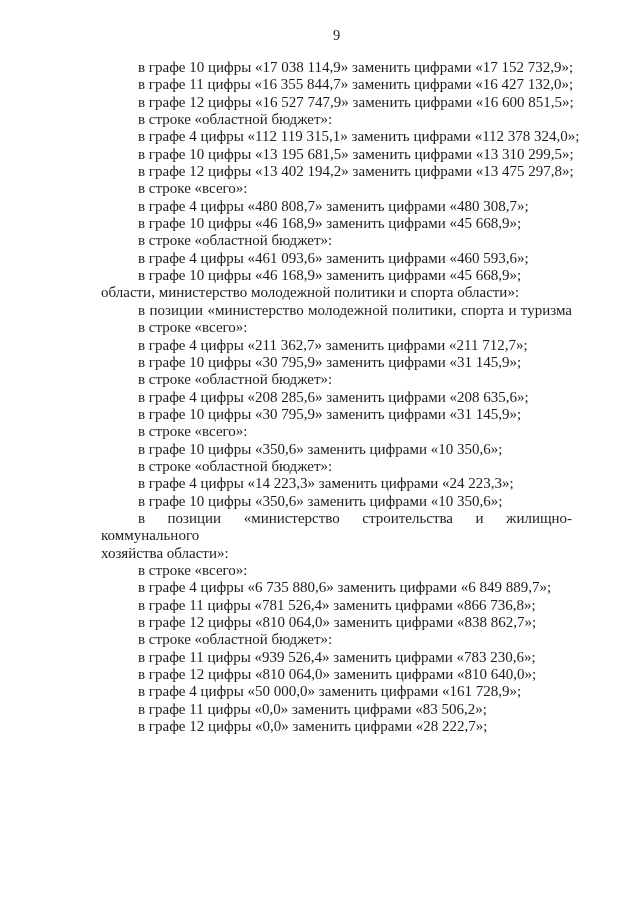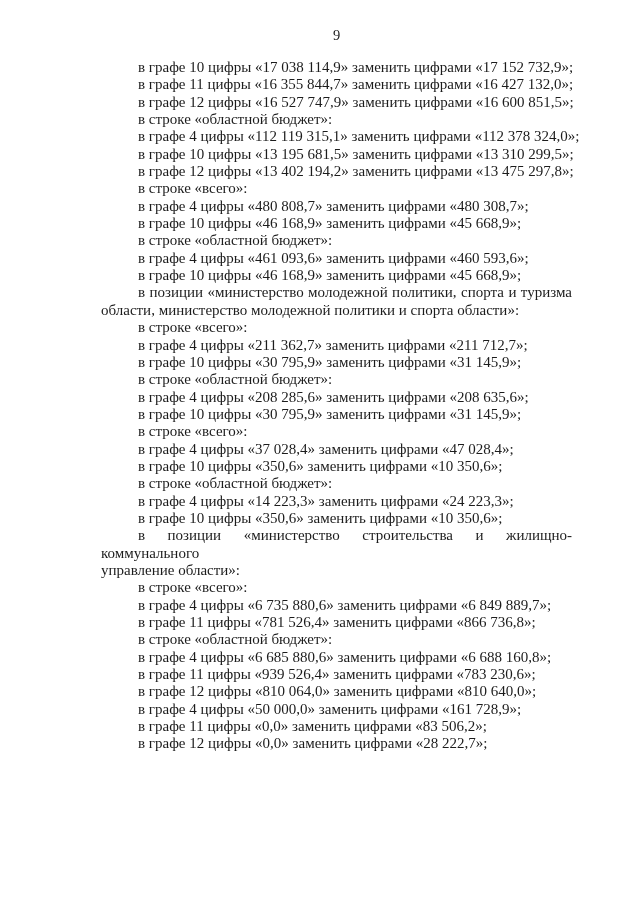--- a/index.html
+++ b/index.html
@@ -59,40 +59,39 @@
       <div class="line">в строке «областной бюджет»:</div>
       <div class="line">в графе 4 цифры «112 119 315,1» заменить цифрами «112 378 324,0»;</div>
       <div class="line">в графе 10 цифры «13 195 681,5» заменить цифрами «13 310 299,5»;</div>
       <div class="line">в графе 12 цифры «13 402 194,2» заменить цифрами «13 475 297,8»;</div>
       <div class="line">в строке «всего»:</div>
       <div class="line">в графе 4 цифры «480 808,7» заменить цифрами «480 308,7»;</div>
       <div class="line">в графе 10 цифры «46 168,9» заменить цифрами «45 668,9»;</div>
       <div class="line">в строке «областной бюджет»:</div>
       <div class="line">в графе 4 цифры «461 093,6» заменить цифрами «460 593,6»;</div>
       <div class="line">в графе 10 цифры «46 168,9» заменить цифрами «45 668,9»;</div>
+      <div class="line flush">области, министерство молодежной политики и спорта области»:</div>
       <div class="line justify">в позиции «министерство молодежной политики, спорта и туризма</div>
-      <div class="line flush">области, министерство молодежной политики и спорта области»:</div>
       <div class="line">в строке «всего»:</div>
       <div class="line">в графе 4 цифры «211 362,7» заменить цифрами «211 712,7»;</div>
       <div class="line">в графе 10 цифры «30 795,9» заменить цифрами «31 145,9»;</div>
       <div class="line">в строке «областной бюджет»:</div>
       <div class="line">в графе 4 цифры «208 285,6» заменить цифрами «208 635,6»;</div>
       <div class="line">в графе 10 цифры «30 795,9» заменить цифрами «31 145,9»;</div>
       <div class="line">в строке «всего»:</div>
-      <div class="line">в графе 4 цифры «37 028,4» заменить цифрами «47 028,4»;</div>
       <div class="line">в графе 10 цифры «350,6» заменить цифрами «10 350,6»;</div>
       <div class="line">в строке «областной бюджет»:</div>
       <div class="line">в графе 4 цифры «14 223,3» заменить цифрами «24 223,3»;</div>
       <div class="line">в графе 10 цифры «350,6» заменить цифрами «10 350,6»;</div>
       <div class="line justify">в позиции «министерство строительства и жилищно-коммунального</div>
-      <div class="line flush">управление области»:</div>
+      <div class="line flush">хозяйства области»:</div>
       <div class="line">в строке «всего»:</div>
       <div class="line">в графе 4 цифры «6 735 880,6» заменить цифрами «6 849 889,7»;</div>
       <div class="line">в графе 11 цифры «781 526,4» заменить цифрами «866 736,8»;</div>
+      <div class="line">в графе 12 цифры «810 064,0» заменить цифрами «838 862,7»;</div>
       <div class="line">в строке «областной бюджет»:</div>
-      <div class="line">в графе 4 цифры «6 685 880,6» заменить цифрами «6 688 160,8»;</div>
       <div class="line">в графе 11 цифры «939 526,4» заменить цифрами «783 230,6»;</div>
       <div class="line">в графе 12 цифры «810 064,0» заменить цифрами «810 640,0»;</div>
       <div class="line">в графе 4 цифры «50 000,0» заменить цифрами «161 728,9»;</div>
       <div class="line">в графе 11 цифры «0,0» заменить цифрами «83 506,2»;</div>
       <div class="line">в графе 12 цифры «0,0» заменить цифрами «28 222,7»;</div>
     </div>
 </div>
 
 </body></html>

